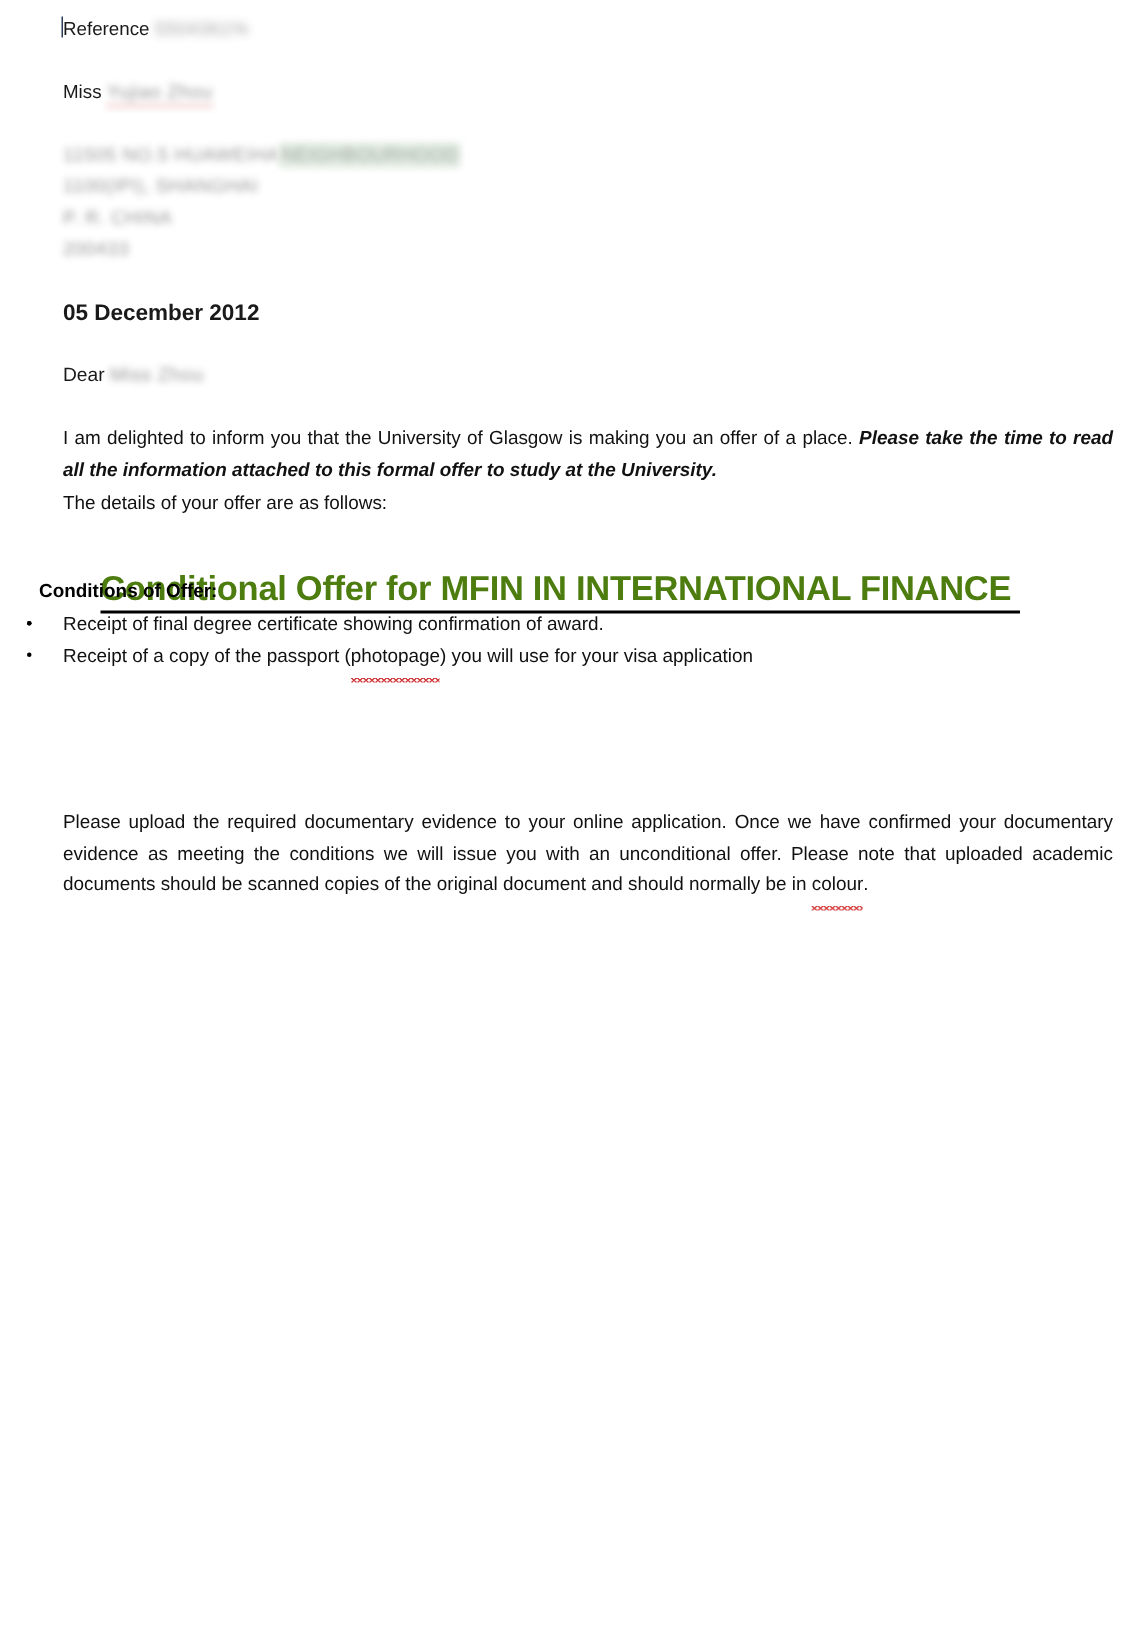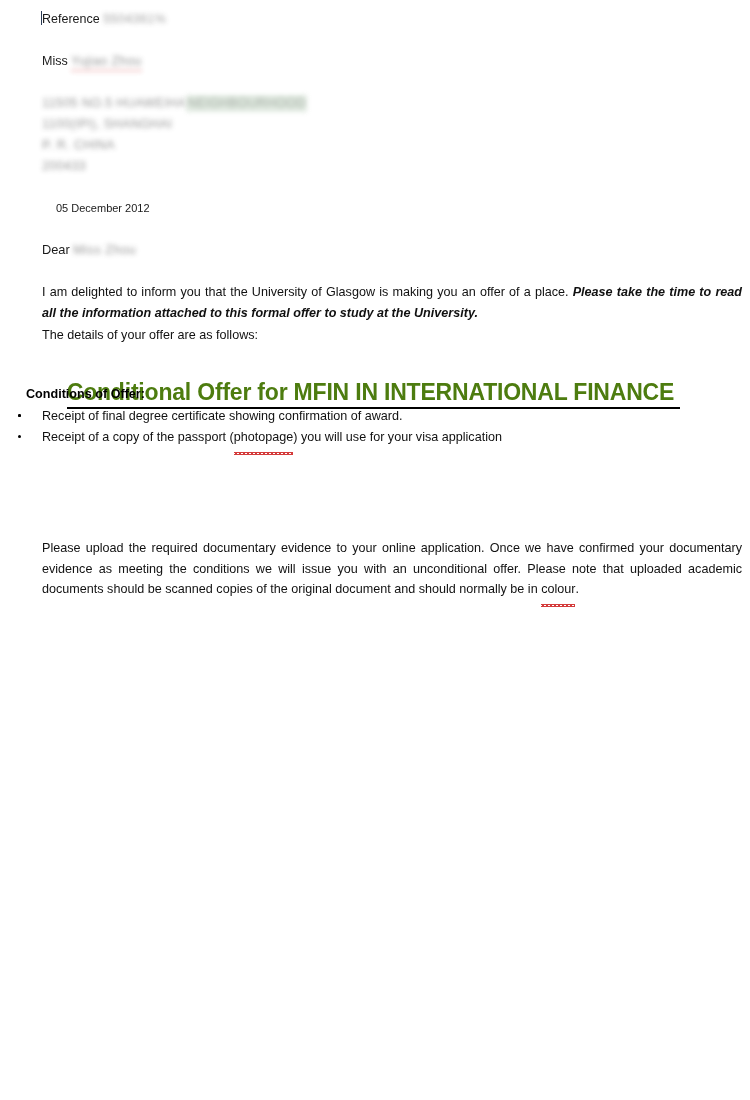--- a/index.html
+++ b/index.html
@@ -173,21 +173,21 @@
   <div class="blk" style="left:42px; top:116px;">
     <span class="redact">1100(IPI), SHANGHAI</span>
   </div>
   <div class="blk" style="left:42px; top:137px;">
     <span class="redact">P. R. CHINA</span>
   </div>
   <div class="blk" style="left:42px; top:158px;">
     <span class="redact">200433</span>
   </div>
 
-  <div class="blk" style="left:56px; top:200px; font-size:11px;">05 December 2012</div>
+  <div class="blk" style="left:42px; top:200px; font-size:15px;font-weight:bold;">05 December 2012</div>
 
   <div class="blk" style="left:42px; top:241px; font-size:12.8px;">
     <span>Dear</span>
     <span class="redact">Miss Zhou</span>
   </div>
 
   <div class="para" style="top:325px; text-align:left;">The  details of your offer are as follows:</div>
 
   <div class="para" style="top:282px;">
     <span>I am delighted to inform you that the University of Glasgow is making you an offer of a place. </span><span class="bi">Please take the time to read all the information attached  to this formal offer to study at the University.</span>

